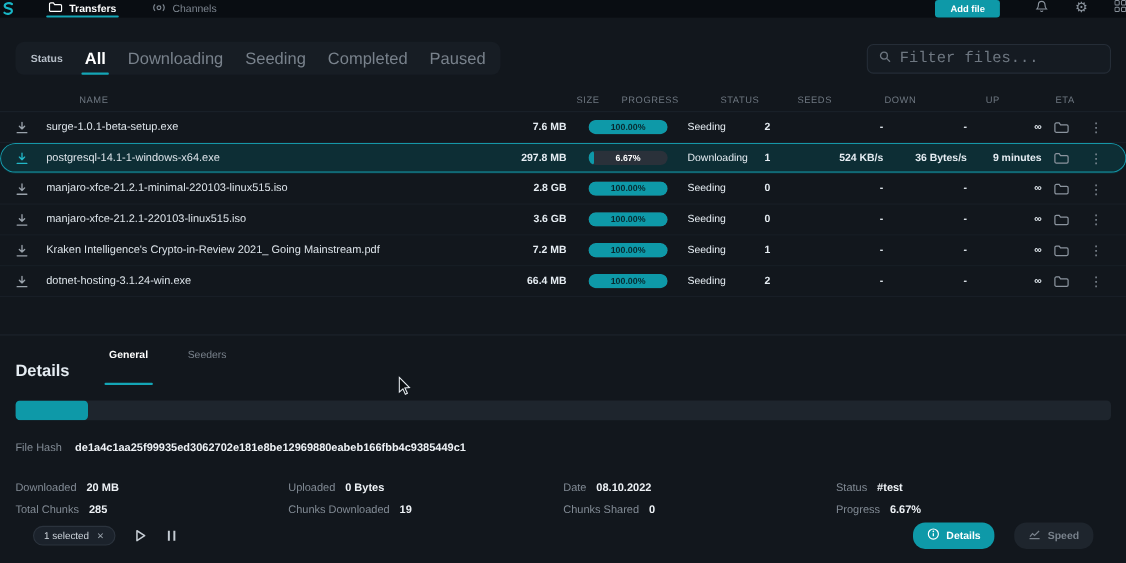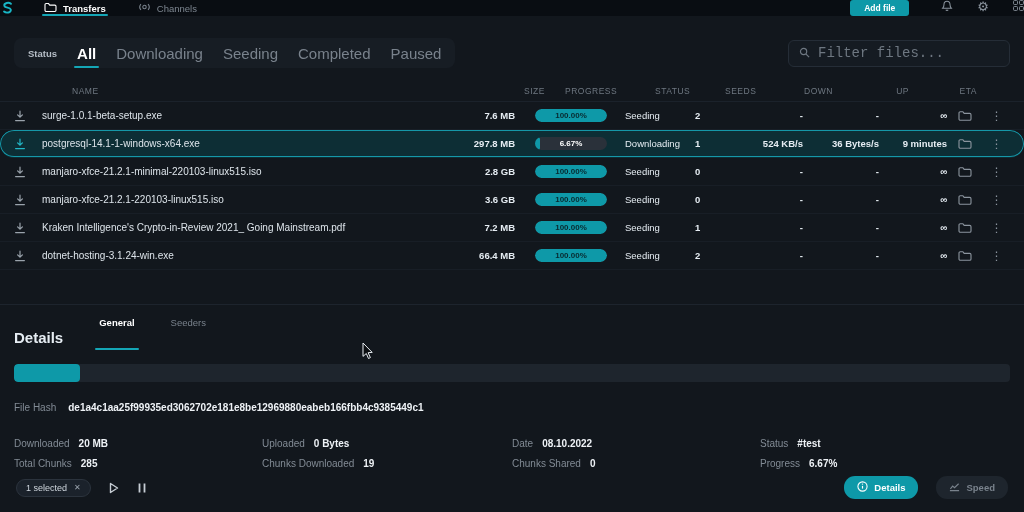--- a/index.html
+++ b/index.html
@@ -73,21 +73,21 @@
   .dtab.active::after { content:""; position:absolute; left:-4px; right:-4px; bottom:0; height:2px; background:#14a6b6; border-radius:2px; }
   .dprogress { margin-top:14px; height:18px; background:#1e252d; border-radius:4px; position:relative; overflow:hidden; }
   .dprogress .fill { position:absolute; left:0; top:0; bottom:0; background:#0e99a8; border-radius:4px; }
   .hash-row { margin-top:20px; display:flex; gap:12px; align-items:flex-end; }
   .flabel { color:#828b95; font-size:10px; }
   .fvalue { font-weight:700; color:#eef2f6; font-size:10px; }
   .fields { margin-top:25px; display:grid; grid-template-columns:248px 250px 248px 1fr; row-gap:9px; }
   .field { display:flex; gap:9px; align-items:baseline; }
 
   
-  .footer { margin-top:auto; display:flex; align-items:center; padding:0 16px 13px; gap:18px; flex:0 0 auto; }
+  .footer { margin-top:auto; display:flex; align-items:center; padding:0 30px 13px; gap:18px; flex:0 0 auto; }
   .chip { display:flex; align-items:center; gap:7px; background:#1b222b; border:1px solid #2b333d; border-radius:10px; padding:3px 9px; font-size:9px; color:#cfd6dd; }
   .chip-x { font-size:8px; color:#9aa3ac; cursor:pointer; }
   .tr-btn { background:none; border:none; display:flex; align-items:center; cursor:pointer; padding:0; }
   .btn-details { margin-left:auto; display:flex; align-items:center; gap:6px; background:#0e99a8; color:#fff; border:none; border-radius:11px; padding:5px 13px; font-size:9.5px; font-weight:700; font-family:inherit; cursor:pointer; }
   .btn-speed { display:flex; align-items:center; gap:6px; background:#1e252d; color:#79828c; border:none; border-radius:11px; padding:5px 13px; font-size:9.5px; font-weight:700; font-family:inherit; cursor:pointer; }
 
   .cursor { position:absolute; left:362px; top:342px; pointer-events:none; z-index:10; }
 </style>
 </head>
 <body>

